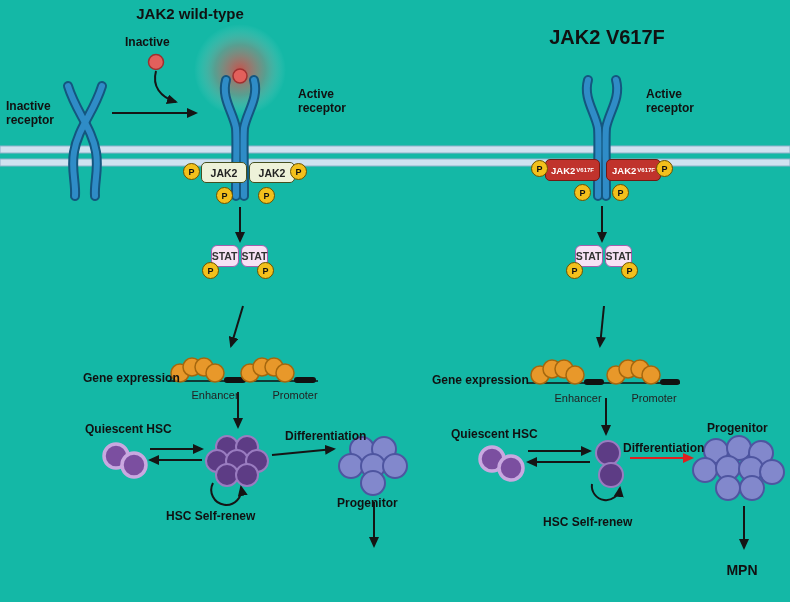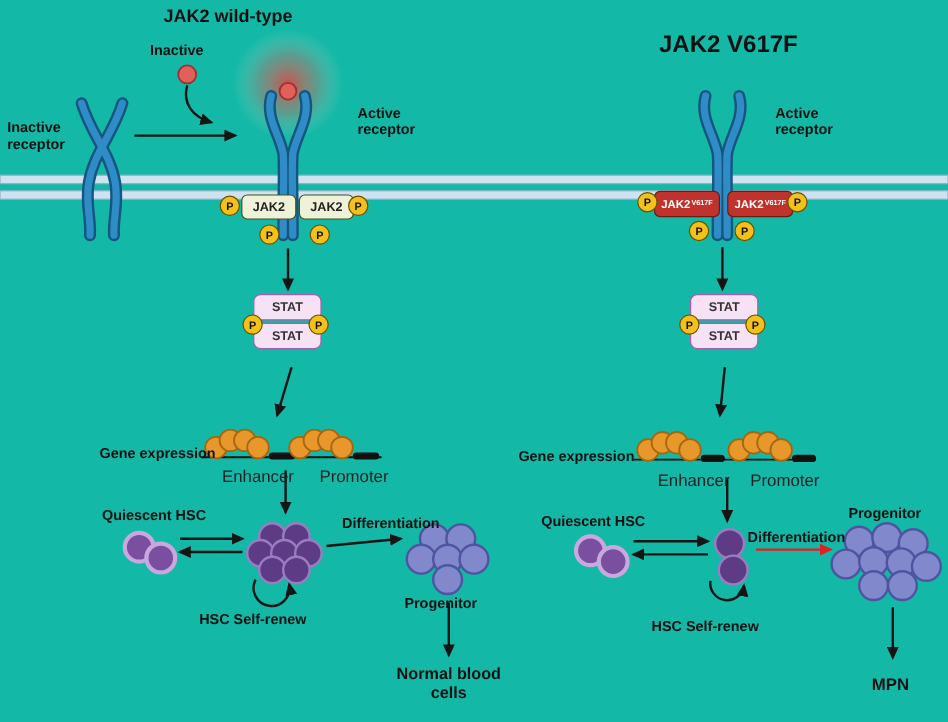--- a/index.html
+++ b/index.html
@@ -1,30 +1,30 @@
 <!DOCTYPE html>
 <html><head>
 <meta charset="utf-8">
 <style>
   html,body{margin:0;padding:0;background:#fff;}
   .stage{position:relative;width:790px;height:602px;background:#14b8a6;overflow:hidden;
          font-family:Liberation Sans, sans-serif;color:#111;}
   svg.layer{position:absolute;left:0;top:0;z-index:1;}
   .lbl{position:absolute;z-index:4;font-weight:bold;font-size:12px;line-height:1.2;
        color:#111;white-space:pre-line;}
-  .small{font-weight:normal;font-size:14px;color:#222;}
+  .small{font-weight:normal;font-size:11px;color:#222;}
   .ctr{text-align:center;}
   .jak-wt{position:absolute;z-index:3;display:flex;align-items:center;justify-content:center;
           background:#eef2d9;border:1.6px solid #45501f;border-radius:5px;
           font-weight:bold;font-size:10.5px;color:#222;}
   .jak-mut{position:absolute;z-index:3;display:flex;align-items:center;justify-content:center;
           background:#c0332c;border:1.6px solid #701a14;border-radius:5px;
           font-weight:bold;font-size:9.5px;color:#fff;}
   .jak-mut sup{font-size:6px;margin-left:1px;}
-  .stat-stack{position:absolute;z-index:3;display:flex;flex-direction:column;gap:2px;justify-content:center;}
+  .stat-stack{position:absolute;z-index:3;display:flex;flex-direction:row;gap:2px;justify-content:center;}
   .stat-row{height:20px;background:#f7e2f5;border:1.6px solid #a55fae;border-radius:6px;
             display:flex;align-items:center;justify-content:center;
             font-weight:bold;font-size:10.5px;color:#333;}
   .p-chip{position:absolute;z-index:5;width:17px;height:17px;border-radius:50%;
           background:#f3c01c;border:1.8px solid #6b5200;box-sizing:border-box;
           display:flex;align-items:center;justify-content:center;
           font-weight:bold;font-size:9px;color:#111;}
 </style>
 </head>
 <body>
@@ -234,17 +234,15 @@
 
   <div class="lbl" style="left:85px;top:422px;">Quiescent HSC</div>
   <div class="lbl" style="left:451px;top:427px;">Quiescent HSC</div>
   <div class="lbl" style="left:285px;top:429px;">Differentiation</div>
   <div class="lbl" style="left:623px;top:441px;">Differentiation</div>
   <div class="lbl" style="left:166px;top:509px;">HSC Self-renew</div>
   <div class="lbl" style="left:543px;top:515px;">HSC Self-renew</div>
   <div class="lbl" style="left:337px;top:496px;">Progenitor</div>
   <div class="lbl" style="left:707px;top:421px;">Progenitor</div>
 
-  <div class="lbl ctr" style="left:324px;top:554px;width:100px;font-size:13.5px;">Normal blood
-cells</div>
   <div class="lbl ctr" style="left:712px;top:562px;width:60px;font-size:14px;">MPN</div>
 
 </div>
 
 </body></html>

